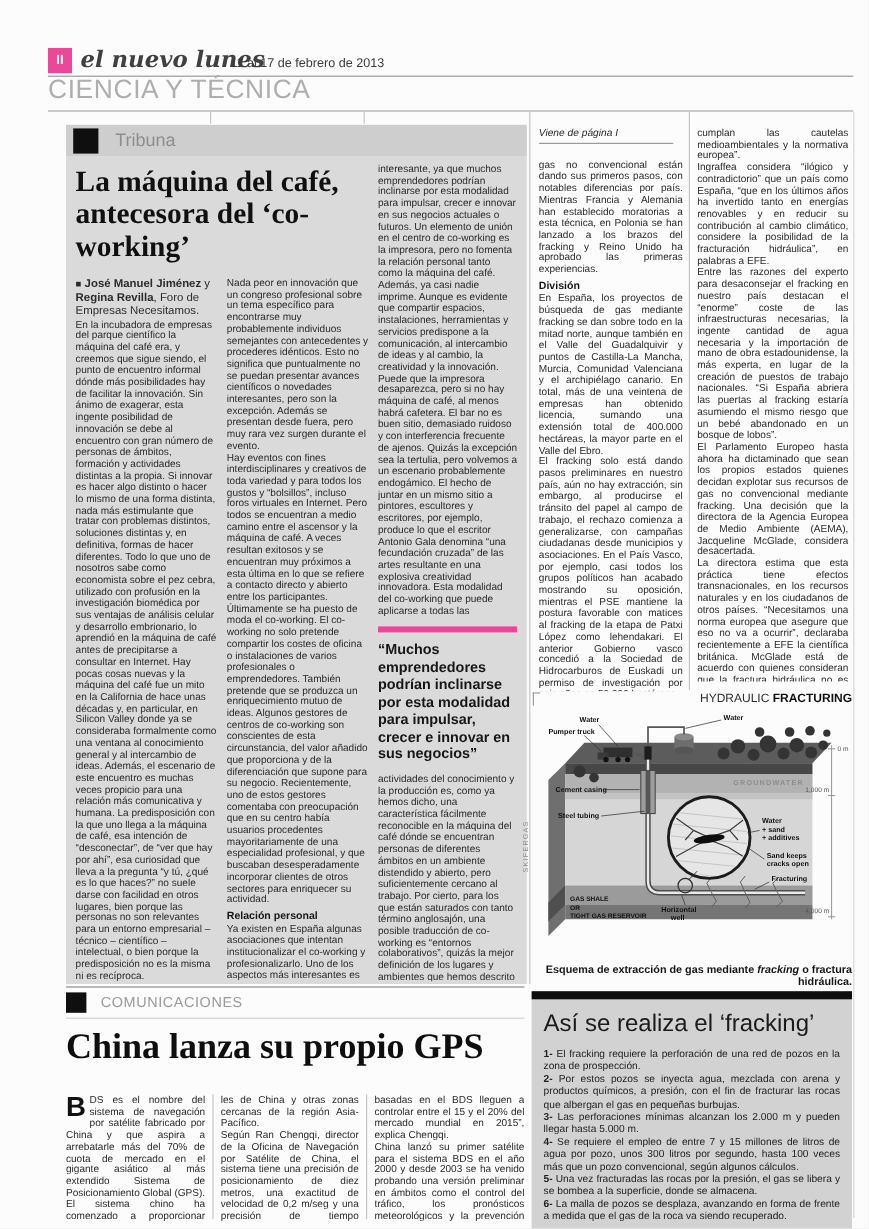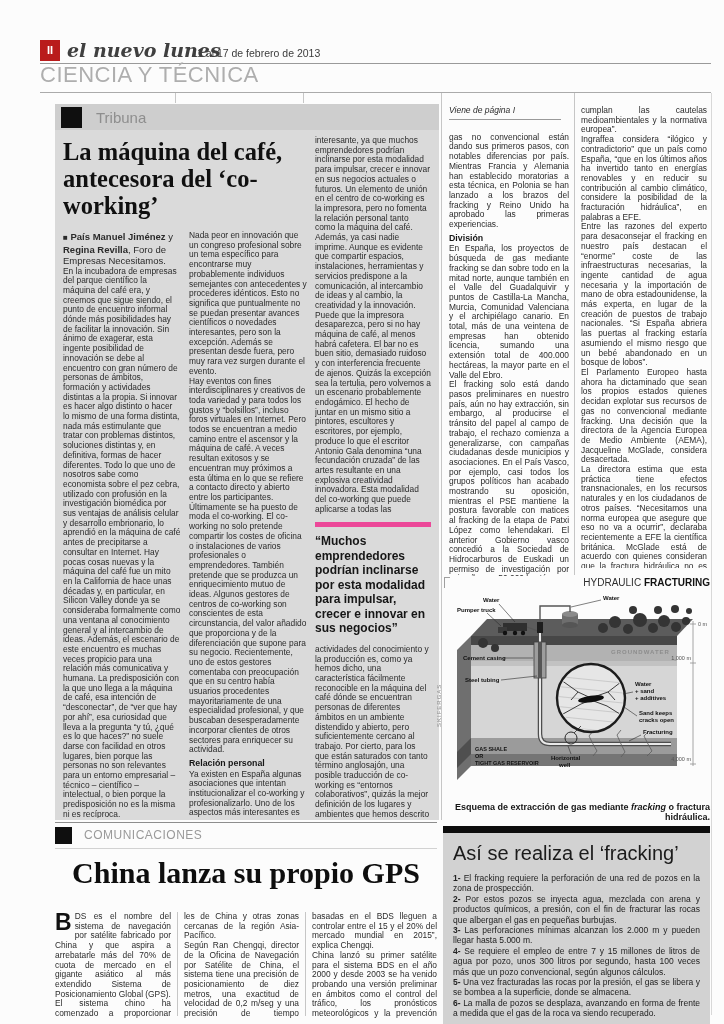--- a/index.html
+++ b/index.html
@@ -2,21 +2,21 @@
 <html lang="es"><head>
 <meta charset="utf-8">
 <style>
   html,body{margin:0;padding:0;background:#e9e9e9;}
   .page{position:relative;width:724px;height:1024px;background:#fcfcfc;
         font-family:"Liberation Sans",sans-serif;color:#1c1c1c;overflow:hidden;margin:0 auto;}
   .hrule{position:absolute;height:1px;background:#9a9a9a;}
   .vline{position:absolute;width:1px;background:#c6c6c6;}
 
   
-  .pageno{position:absolute;left:40px;top:40px;width:20px;height:21px;background:#b91c1c;
+  .pageno{position:absolute;left:40px;top:40px;width:20px;height:21px;background:#ec4899;
           color:#fff;font-size:11px;font-weight:bold;text-align:center;line-height:21px;}
   .paper{position:absolute;left:67px;top:39px;font-family:"DejaVu Serif",serif;
          font-style:italic;font-weight:bold;font-size:19px;color:#404040;text-align:right;}
   .issuedate{position:absolute;left:192px;top:47px;font-size:10.5px;color:#3c3c3c;}
   .section-title{position:absolute;left:40px;top:62px;font-size:22px;color:#aeaeae;
                  letter-spacing:.5px;}
 
   
   .trib{position:absolute;left:55px;top:104px;width:384px;height:716px;background:#dadada;overflow:hidden;}
   .trib-labelrow{height:26px;background:#cecece;display:flex;align-items:center;}
@@ -57,21 +57,21 @@
   .howto{position:absolute;left:443px;top:826px;width:267px;}
   .howto-bar{height:7px;background:#0d0d0d;}
   .howto-box{background:#d2d2d2;padding:9px 10px 10px 10px;}
   .howto-title{font-size:20px;color:#1b1b1b;margin:0 0 8px 0;font-weight:normal;}
   .howto-item{font-size:8.5px;line-height:10.4px;color:#222;text-align:justify;margin:0;}
 
   
   .com-labelrow{position:absolute;left:55px;top:824px;width:382px;height:22px;display:flex;align-items:center;}
   .com-sq{width:17px;height:17px;background:#0f0f0f;}
   .com-label{color:#9a9a9a;font-size:12px;margin-left:12px;letter-spacing:.5px;}
-  .china-headline{position:absolute;left:55px;top:856px;width:382px;text-align:center;
+  .china-headline{position:absolute;left:55px;top:856px;width:382px;
                   font-family:"Liberation Serif",serif;font-size:30px;font-weight:bold;color:#0e0e0e;}
   .ccol{position:absolute;top:912px;height:106px;overflow:hidden;text-align:justify;}
   .dropcap{float:left;font-size:23px;line-height:19px;font-weight:bold;margin:1px 3px 0 0;color:#111;}
 
   svg text{font-family:"Liberation Sans",sans-serif;}
   .lbl{font-size:6px;font-weight:bold;fill:#111;}
   .lbl-light{font-size:6px;font-weight:bold;fill:#8d8d8d;letter-spacing:1px;}
   .lbl-depth{font-size:5.5px;fill:#555;font-weight:normal;}
 </style>
 </head>
@@ -96,21 +96,21 @@
     <div class="trib-labelrow">
       <div class="sq-marker"></div>
       <div class="trib-label">Tribuna</div>
     </div>
     <div class="trib-body">
       <div class="trib-left">
         <div class="headline">La máquina del café,
 antecesora del ‘co-working’</div>
         <div class="twocols">
           <div class="tcol bt">
-            <p class="byline"><span class="bsq">■</span> <b>País Manuel Jiménez</b><span> y </span><b>Regina Revilla</b><span>, Foro de Empresas Necesitamos.</span></p>
+            <p class="byline"><span class="bsq">■</span> <b>José Manuel Jiménez</b><span> y </span><b>Regina Revilla</b><span>, Foro de Empresas Necesitamos.</span></p>
             <p>En la incubadora de empresas del parque científico la máquina del café era, y creemos que sigue siendo, el punto de encuentro informal dónde más posibilidades hay de facilitar la innovación. Sin ánimo de exagerar, esta ingente posibilidad de innovación se debe al encuentro con gran número de personas de ámbitos, formación y actividades distintas a la propia. Si innovar es hacer algo distinto o hacer lo mismo de una forma distinta, nada más estimulante que tratar con problemas distintos, soluciones distintas y, en definitiva, formas de hacer diferentes. Todo lo que uno de nosotros sabe como economista sobre el pez cebra, utilizado con profusión en la investigación biomédica por sus ventajas de análisis celular y desarrollo embrionario, lo aprendió en la máquina de café antes de precipitarse a consultar en Internet. Hay pocas cosas nuevas y la máquina del café fue un mito en la California de hace unas décadas y, en particular, en Silicon Valley donde ya se consideraba formalmente como una ventana al conocimiento general y al intercambio de ideas. Además, el escenario de este encuentro es muchas veces propicio para una relación más comunicativa y humana. La predisposición con la que uno llega a la máquina de café, esa intención de “desconectar”, de “ver que hay por ahí”, esa curiosidad que lleva a la pregunta “y tú, ¿qué es lo que haces?” no suele darse con facilidad en otros lugares, bien porque las personas no son relevantes para un entorno empresarial – técnico – científico – intelectual, o bien porque la predisposición no es la misma ni es recíproca.</p>
 
           </div>
           <div class="tcol bt">
             <p>Nada peor en innovación que un congreso profesional sobre un tema específico para encontrarse muy probablemente individuos semejantes con antecedentes y procederes idénticos. Esto no significa que puntualmente no se puedan presentar avances científicos o novedades interesantes, pero son la excepción. Además se presentan desde fuera, pero muy rara vez surgen durante el evento.</p>
             <p>Hay eventos con fines interdisciplinares y creativos de toda variedad y para todos los gustos y “bolsillos”, incluso foros virtuales en Internet. Pero todos se encuentran a medio camino entre el ascensor y la máquina de café. A veces resultan exitosos y se encuentran muy próximos a esta última en lo que se refiere a contacto directo y abierto entre los participantes. Últimamente se ha puesto de moda el co-working. El co-working no solo pretende compartir los costes de oficina o instalaciones de varios profesionales o emprendedores. También pretende que se produzca un enriquecimiento mutuo de ideas. Algunos gestores de centros de co-working son conscientes de esta circunstancia, del valor añadido que proporciona y de la diferenciación que supone para su negocio. Recientemente, uno de estos gestores comentaba con preocupación que en su centro había usuarios procedentes mayoritariamente de una especialidad profesional, y que buscaban desesperadamente incorporar clientes de otros sectores para enriquecer su actividad.</p>
             <h4 class="subhead">Relación personal</h4>
             <p>Ya existen en España algunas asociaciones que intentan institucionalizar el co-working y profesionalizarlo. Uno de los aspectos más interesantes es que los y las co-workers o candidatos y candidatas a co-workers se muestran con un perfil en Internet volviéndose fácilmente accesibles a todos quienes quieran contactar con ellos para intercambiar ideas y conocimientos. El potencial de la red no sustituye, sin embargo, al contacto directo y la convivencia en los centros de co-working que de manera progresiva se están implantando por toda la geografía. No parece haber muchos datos y estudios sobre la actividad del co-working, pero ya se ha celebrado al menos una conferencia a nivel nacional y se ha anunciado la publicación sobre las primeras cifras, lo que promete ser más que</p>
           </div>
         </div>

